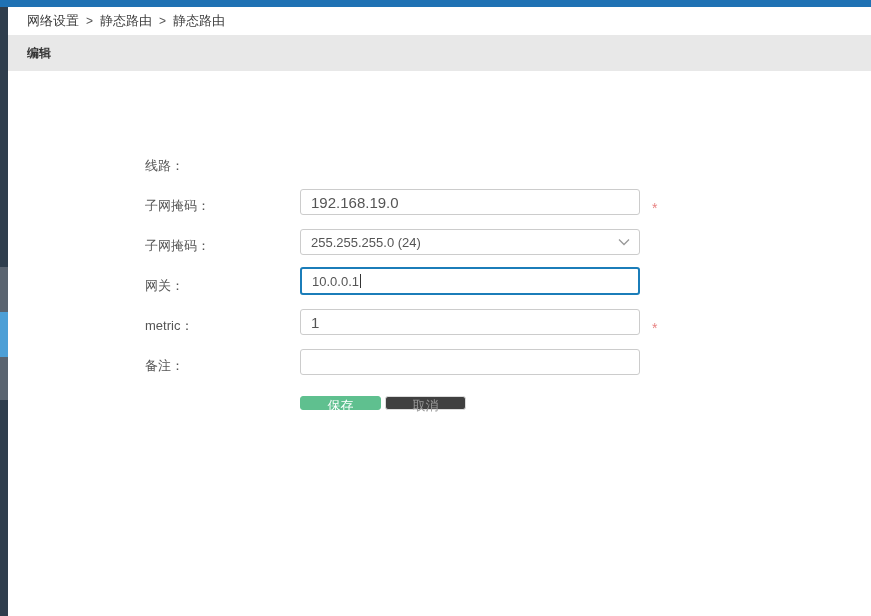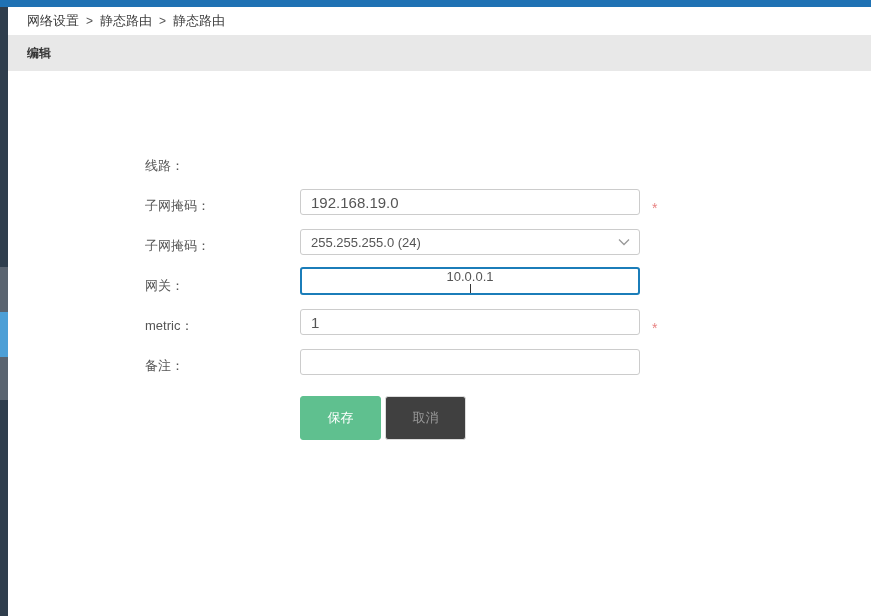--- a/index.html
+++ b/index.html
@@ -77,21 +77,21 @@
   }
   input.text-input {
     width: 340px; height: 26px;
     border: 1px solid #ccc; border-radius: 3px;
     padding: 0 10px;
     font-size: 15px; color: #555;
     font-family: "Liberation Sans", sans-serif;
     outline: none;
     background: #fff;
   }
-  .control.faux-input { cursor: text; flex-direction: column; }
+  .control.faux-input { cursor: text; }
   .control.focused {
     border: 2px solid #1b7db9;
     height: 28px;
   }
   .caret {
     display: inline-block;
     width: 1px; height: 14px;
     background: #333;
     margin-left: 1px;
   }
@@ -99,21 +99,21 @@
     margin-left: 12px;
     color: #e88383;
     font-size: 14px; line-height: 14px;
   }
   .actions {
     margin-top: 21px;
     padding-left: 292px;
     display: flex; align-items: center;
   }
   .btn {
-    width: 81px; height: 44px;
+    width: 81px; height: 14px;
     border-radius: 3px;
     font-size: 13px;
     font-family: "Liberation Sans", sans-serif;
     cursor: pointer;
   }
   .btn-save {
     background: #5fc08f; color: #ffffff;
     border: 1px solid #5fc08f;
   }
   .btn-cancel {

